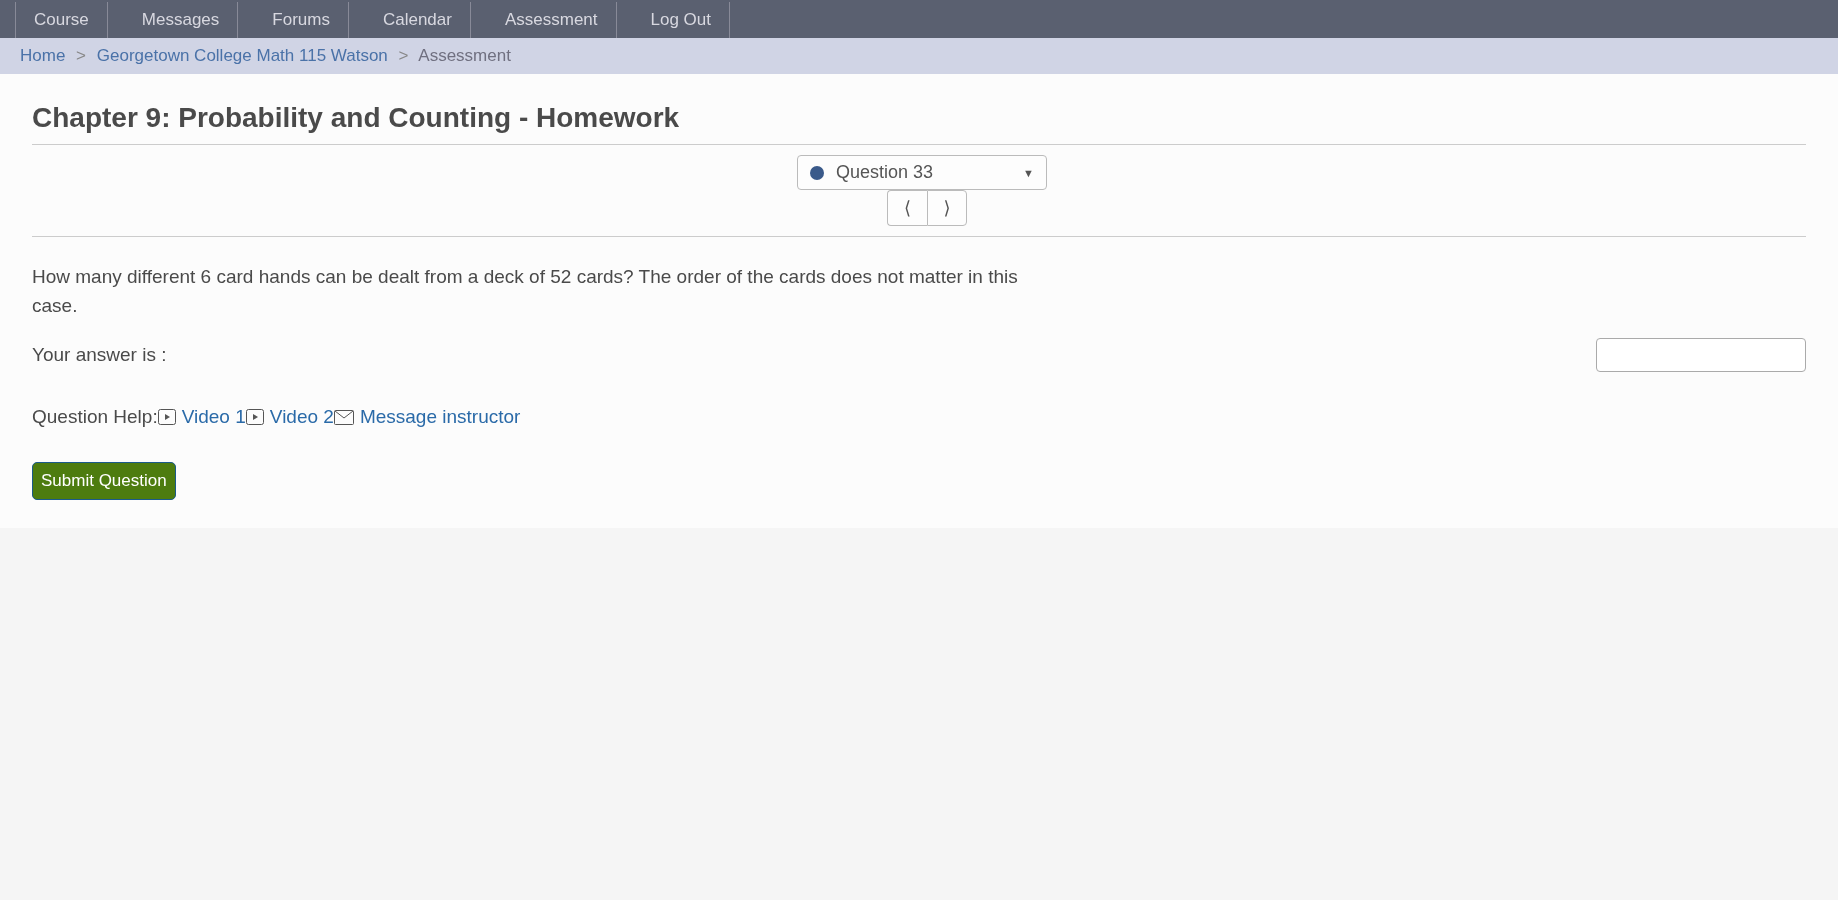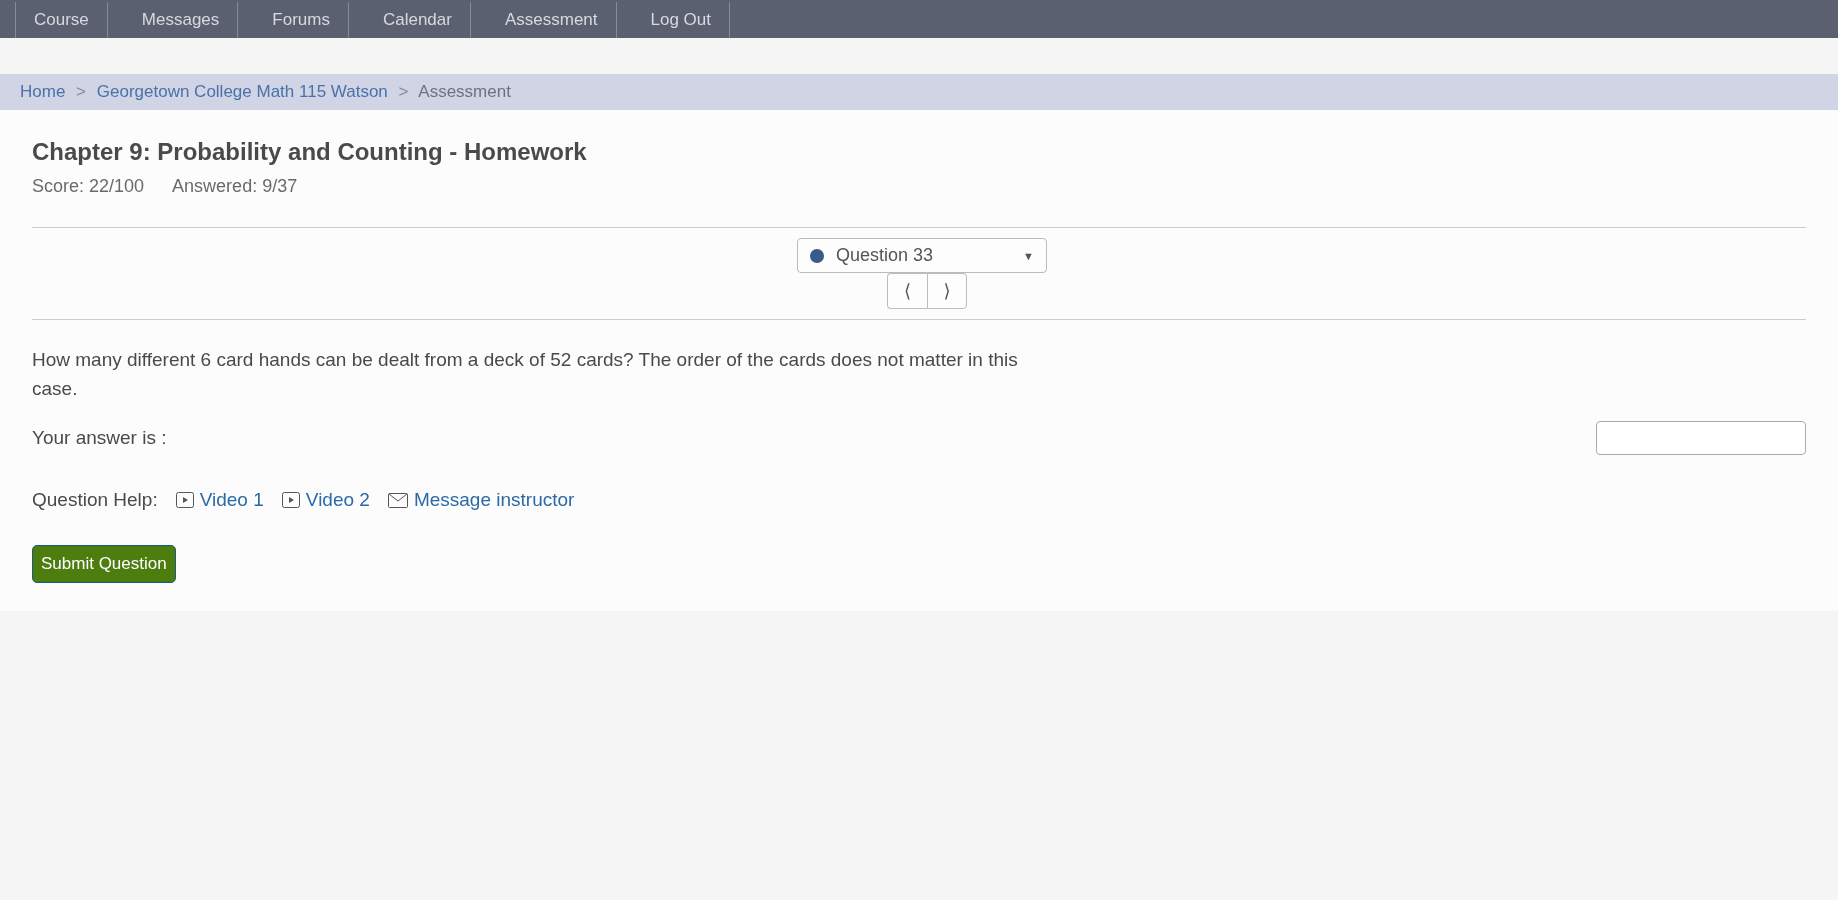--- a/index.html
+++ b/index.html
@@ -28,39 +28,38 @@
       border-right: 1px solid #888a98;
     }
     .nav-tab:first-child {
       border-left: 1px solid #888a98;
     }
     .breadcrumb-bar {
       background: #d0d4e5;
       padding: 8px 20px;
       font-size: 17px;
       color: #6a6a7a;
-      margin-top: 36px;
     }
     .breadcrumb-link {
       color: #4a72a8;
       cursor: pointer;
     }
     .breadcrumb-sep {
       color: #888;
       margin: 0 6px;
     }
     .breadcrumb-current {
       color: #707080;
     }
     .content {
       padding: 28px 32px;
       background: #fcfcfc;
     }
     .page-title {
-      font-size: 24px;
+      font-size: 28px;
       font-weight: bold;
       color: #4a4a4a;
       margin-bottom: 10px;
     }
     .score-row {
       font-size: 18px;
       color: #6a6a6a;
       margin-bottom: 30px;
     }
     .score-row span {
@@ -148,21 +147,20 @@
       margin-left: 10px;
       padding: 4px 8px;
       font-size: 17px;
     }
     .help-row {
       display: flex;
       align-items: center;
       font-size: 19px;
       color: #4a4a4a;
       margin-bottom: 34px;
-      gap: 18px;
     }
     .help-link {
       display: inline-flex;
       align-items: center;
       color: #2a6aa8;
       cursor: pointer;
       gap: 6px;
     }
     .help-icon {
       display: inline-flex;
@@ -195,24 +193,20 @@
 <div class="breadcrumb-bar">
   <span class="breadcrumb-link">Home</span>
   <span class="breadcrumb-sep">&gt;</span>
   <span class="breadcrumb-link">Georgetown College Math 115 Watson</span>
   <span class="breadcrumb-sep">&gt;</span>
   <span class="breadcrumb-current">Assessment</span>
 </div>
 
 <div class="content">
   <h1 class="page-title">Chapter 9: Probability and Counting - Homework</h1>
-  <div class="score-row">
-    <span>Score: 22/100</span>
-    <span>Answered: 9/37</span>
-  </div>
 
   <div class="question-header">
     <div class="q-select">
       <div class="q-dot"></div>
       <div class="q-label">Question 33</div>
       <div class="q-caret">▼</div>
     </div>
     <div class="nav-btns">
       <div class="nav-btn">
         <span>⟨</span>

